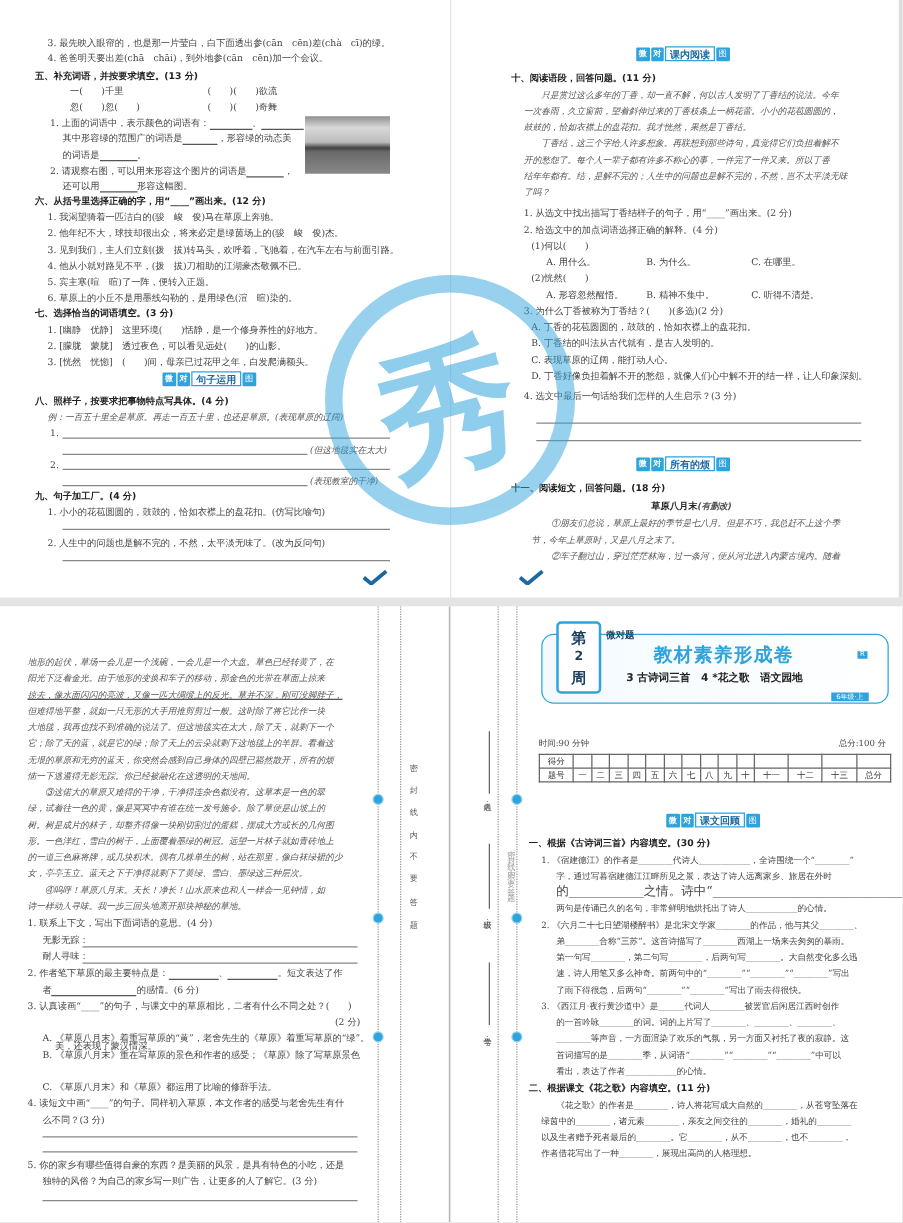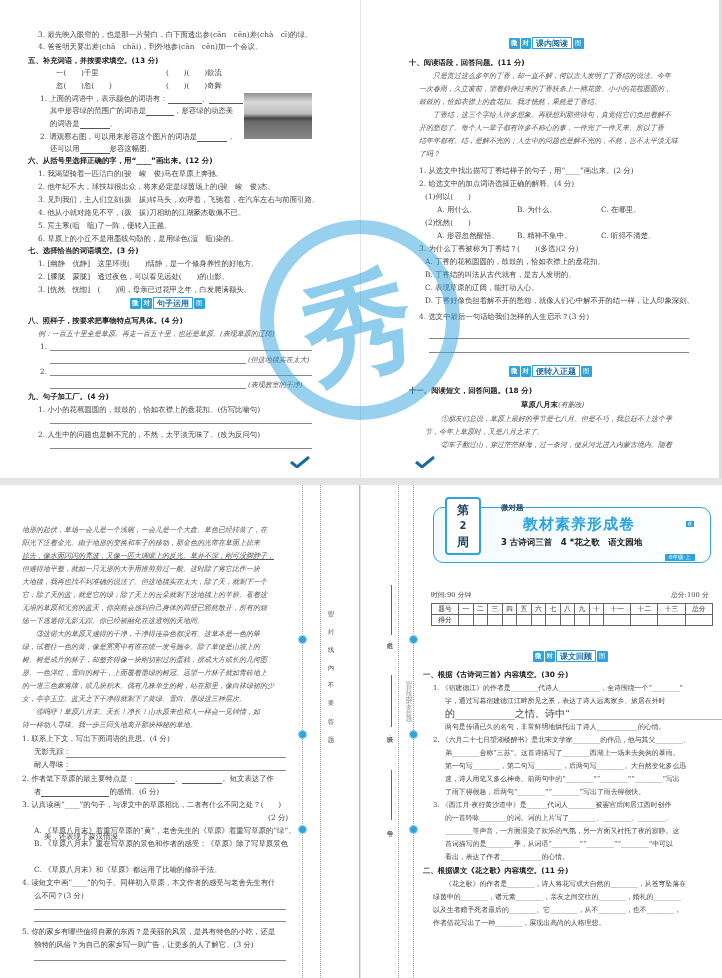--- a/index.html
+++ b/index.html
@@ -124,25 +124,25 @@
   <div class="ln" style="left:64px;top:270px">B. 丁香结的叫法从古代就有，是古人发明的。</div>
   <div class="ln" style="left:64px;top:283px">C. 表现草原的辽阔，能打动人心。</div>
   <div class="ln" style="left:64px;top:296px">D. 丁香好像负担着解不开的愁怨，就像人们心中解不开的结一样，让人印象深刻。</div>
   <div class="ln" style="left:58px;top:312px">4. 选文中最后一句话给我们怎样的人生启示？(3 分)</div>
   <div class="rule" style="left:68px;top:338px;width:260px"></div>
   <div class="rule" style="left:68px;top:352px;width:260px"></div>
 
   <div class="banner" style="left:148px;top:364px">
     <span class="b1">微</span>
     <span class="b1">对</span>
-    <span class="bt">便转入正题</span>
+    <span class="bt">所有的烦</span>
     <span class="b2">图</span>
   </div>
   <div class="ln h" style="left:48px;top:386px">十一、阅读短文，回答问题。(18 分)</div>
-  <div class="ln h" style="left:160px;top:400px"><span>草原八月末</span><span class="kai" style="font-weight:normal">(有删改)</span></div>
+  <div class="ln h" style="left:160px;top:400px"><span>草原八月末</span><span class="kai" style="font-weight:bold">(有删改)</span></div>
   <div class="ln kai" style="left:80px;top:414px">①朋友们总说，草原上最好的季节是七八月。但是不巧，我总赶不上这个季</div>
   <div class="ln kai" style="left:64px;top:427px">节，今年上草原时，又是八月之末了。</div>
   <div class="ln kai" style="left:80px;top:440px">②车子翻过山，穿过茫茫林海，过一条河，便从河北进入内蒙古境内。随着</div>
 
   <svg class="check" style="left:54px;top:456px" viewBox="0 0 20 12">
       <path d="M1 6 L7 11 L19 1" stroke="#1a6aa0" stroke-width="3" fill="none"></path>
     </svg>
 </div>
 
 <div class="watermark">
@@ -212,65 +212,65 @@
   <div class="vlabel" style="left:24px;top:340px">学号：</div>
   <div class="vlabel" style="left:43px;top:190px;letter-spacing:5px;color:#999">密封线内不要答题</div>
 
   <div style="position:absolute;left:60px;top:0;width:300px;height:130px">
     <div class="header-box"></div>
     <div class="week-badge">
       <div>第</div>
       <div style="font-size:10px">2</div>
       <div>周</div>
     </div>
-    <div style="position:absolute;left:80px;top:18px;font-family:Liberation Sans, sans-serif;font-weight:bold;font-size:7.5px;color:#1a3e5e">微对题</div>
+    <div style="position:absolute;left:64px;top:18px;font-family:Liberation Sans, sans-serif;font-weight:bold;font-size:7.5px;color:#1a3e5e">微对题</div>
     <div style="position:absolute;left:102px;top:30px;font-family:'DejaVu Sans',sans-serif;font-weight:bold;font-size:15px;color:#2ea3dc;letter-spacing:1px">教材素养形成卷</div>
     <div style="position:absolute;left:80px;top:52px;font-family:'DejaVu Sans',sans-serif;font-weight:bold;font-size:8.5px;color:#222">3 古诗词三首　4 *花之歌　语文园地</div>
     <div style="position:absolute;left:265px;top:36px;background:#2ea3dc;color:#fff;font-size:5.5px;padding:0 2px;font-family:'DejaVu Sans',sans-serif">R</div>
     <div style="position:absolute;left:244px;top:69px;background:#2ea3dc;color:#fff;font-size:5.5px;padding:0 4px;font-family:'DejaVu Sans',sans-serif">6年级·上</div>
   </div>
 
   <div class="ln" style="left:70px;top:105px;font-size:6.8px">时间:90 分钟</div>
   <div class="ln" style="left:310px;top:105px;font-size:6.8px">总分:100 分</div>
   <table class="score-table" style="left:70px">
     <tbody>
         <tr>
+      <td>得分</td>
+      <td></td>
+          <td></td>
+          <td></td>
+          <td></td>
+          <td></td>
+          <td></td>
+          <td></td>
+          <td></td>
+          <td></td>
+          <td></td>
+          <td></td>
+          <td></td>
+          <td></td>
+          <td></td>
+    </tr>
+    <tr>
       <td>题号</td>
       <td>一</td>
       <td>二</td>
       <td>三</td>
       <td>四</td>
       <td>五</td>
       <td>六</td>
       <td>七</td>
       <td>八</td>
       <td>九</td>
       <td>十</td>
       <td>十一</td>
       <td>十二</td>
       <td>十三</td>
       <td>总分</td>
     </tr>
-    <tr>
-      <td>得分</td>
-      <td></td>
-          <td></td>
-          <td></td>
-          <td></td>
-          <td></td>
-          <td></td>
-          <td></td>
-          <td></td>
-          <td></td>
-          <td></td>
-          <td></td>
-          <td></td>
-          <td></td>
-          <td></td>
-    </tr>
   </tbody>
     </table>
 
   <div class="banner" style="left:172px;top:164px">
     <span class="b1">微</span>
     <span class="b1">对</span>
     <span class="bt">课文回顾</span>
     <span class="b2">图</span>
   </div>
 

